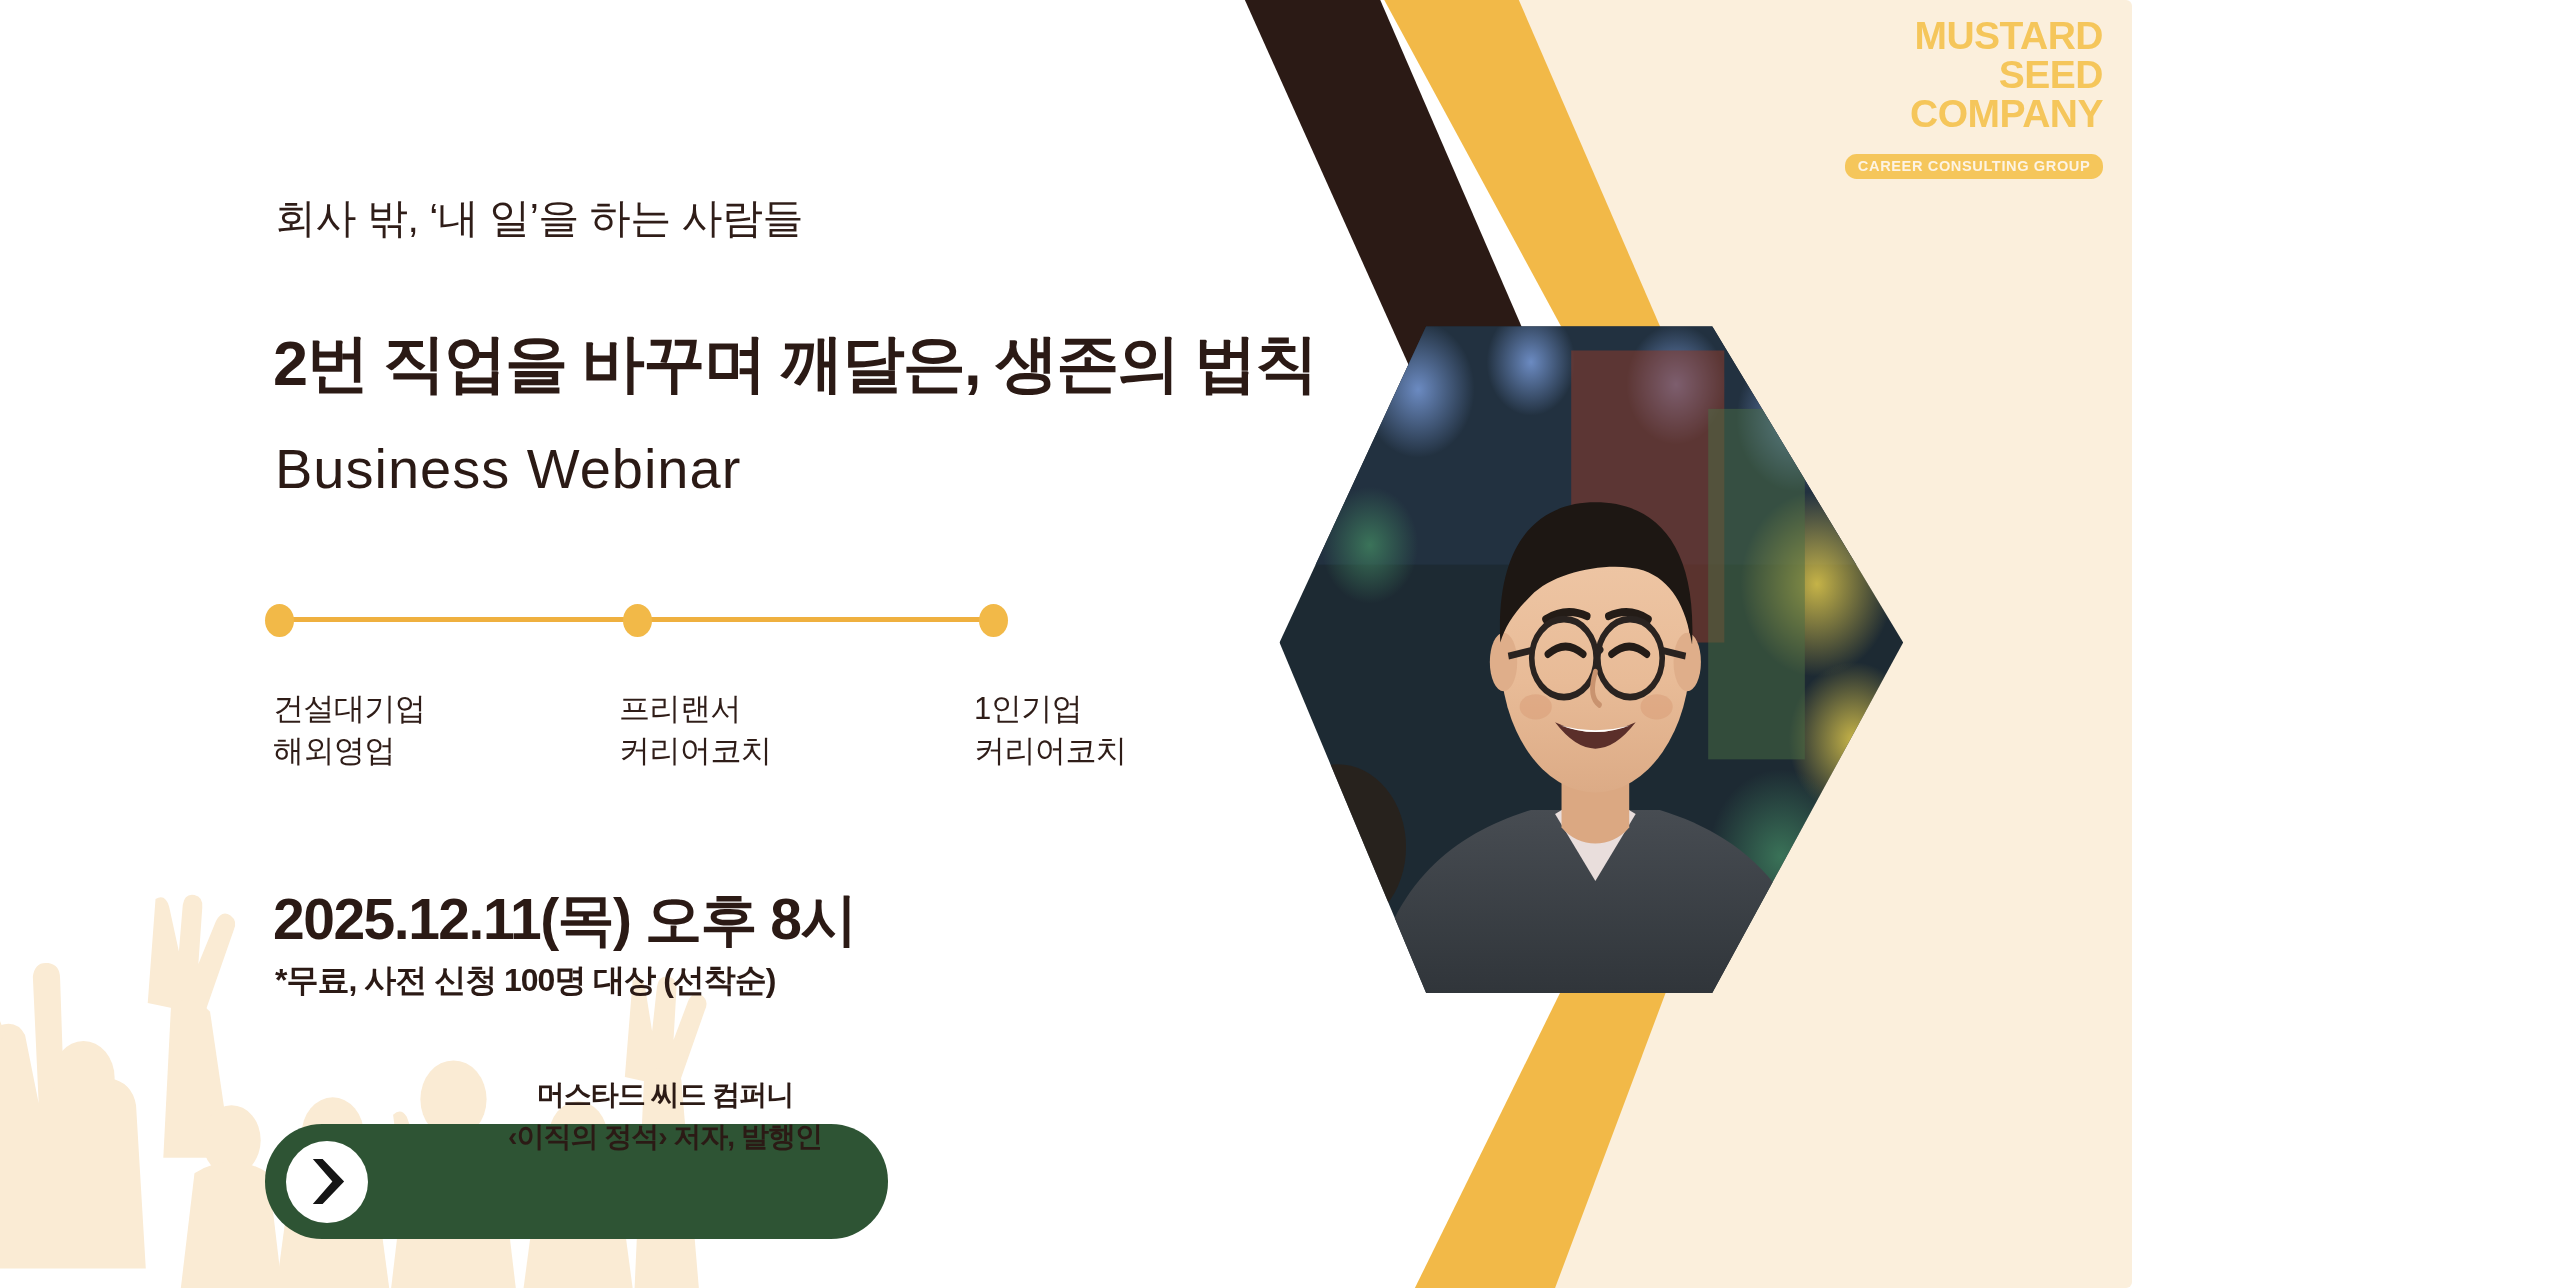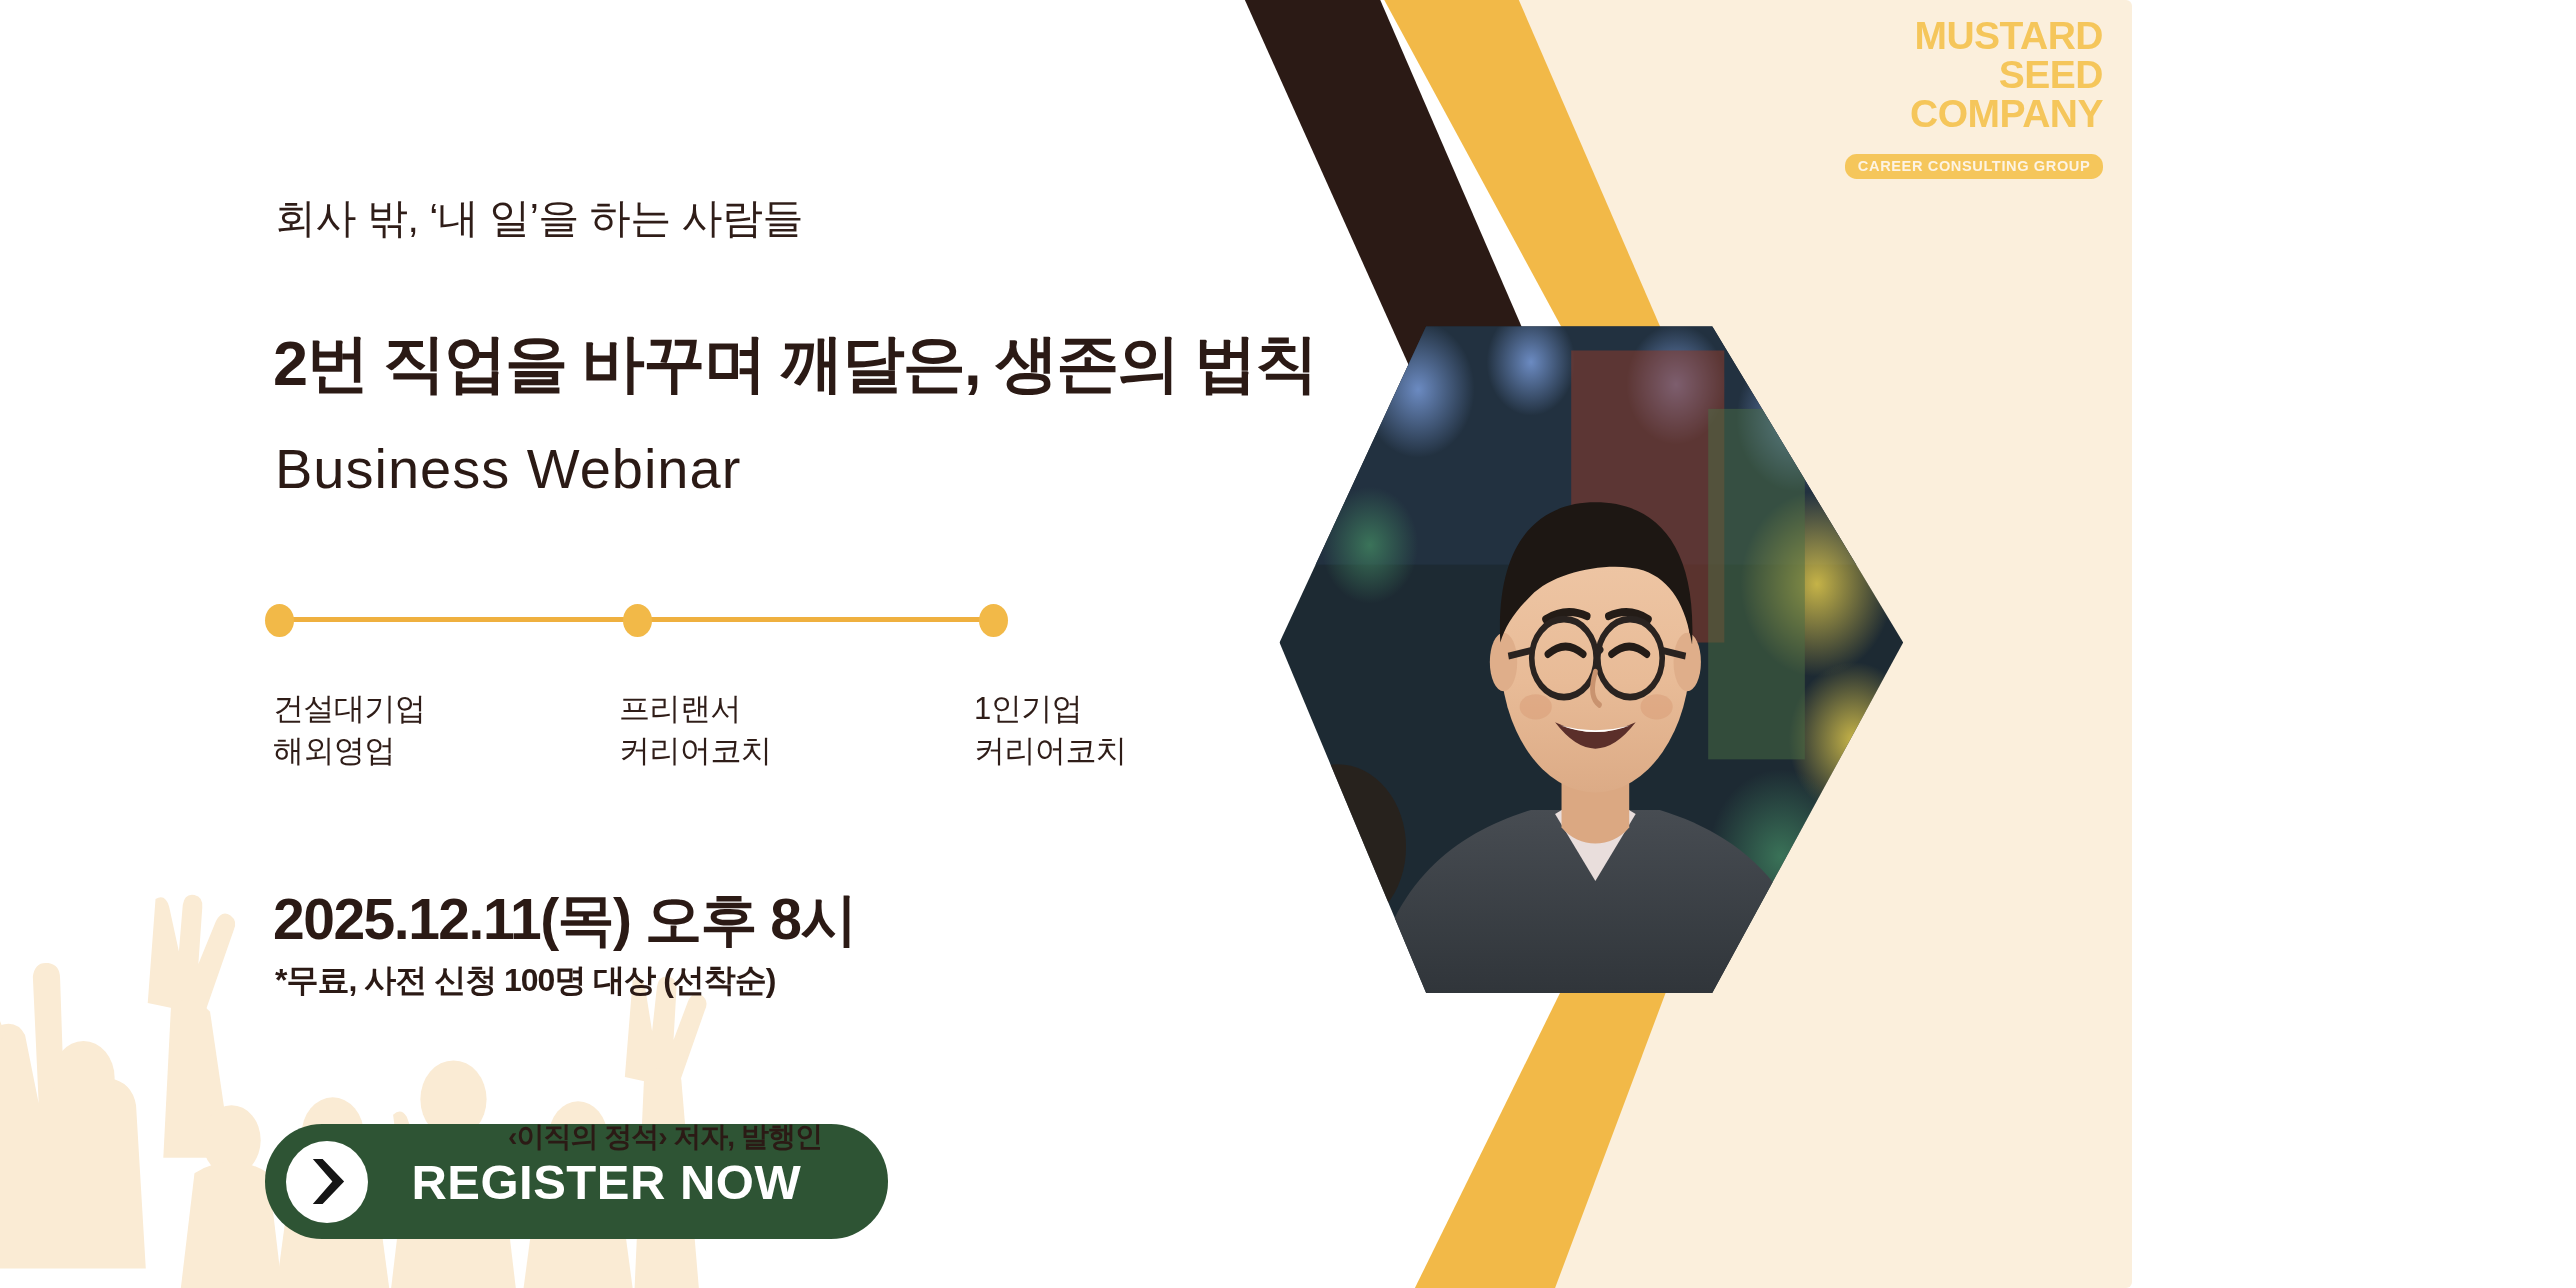--- a/index.html
+++ b/index.html
@@ -378,23 +378,25 @@
 
   <div class="date-line">2025.12.11(목) 오후 8시</div>
   <div class="note-line">*무료, 사전 신청 100명 대상 (선착순)</div>
 
   <button class="cta">
     <span class="cta-circle">
       <svg width="45" height="53" viewBox="0 0 46 54" aria-hidden="true">
         <polygon points="8,4 18,4 40,27 18,50 8,50 28,27" fill="#151515"></polygon>
       </svg>
     </span>
-    <span class="cta-label">REGISTER NOW</span>
   </button>
 
+  <div class="speaker-sub sub1">
+    <span>머스타드 씨드 컴퍼니</span>
+  </div>
   <div class="speaker-sub sub2">
     <span>‹이직의 정석› 저자, 발행인</span>
   </div>
 
   <div class="dotgrid">
     <div class="grid-dot" style="left:0px;   top:0px;"></div>
     <div class="grid-dot" style="left:45px;  top:0px;"></div>
     <div class="grid-dot" style="left:0px;   top:55px;"></div>
     <div class="grid-dot" style="left:45px;  top:55px;"></div>
     <div class="grid-dot" style="left:0px;   top:111px;"></div>

